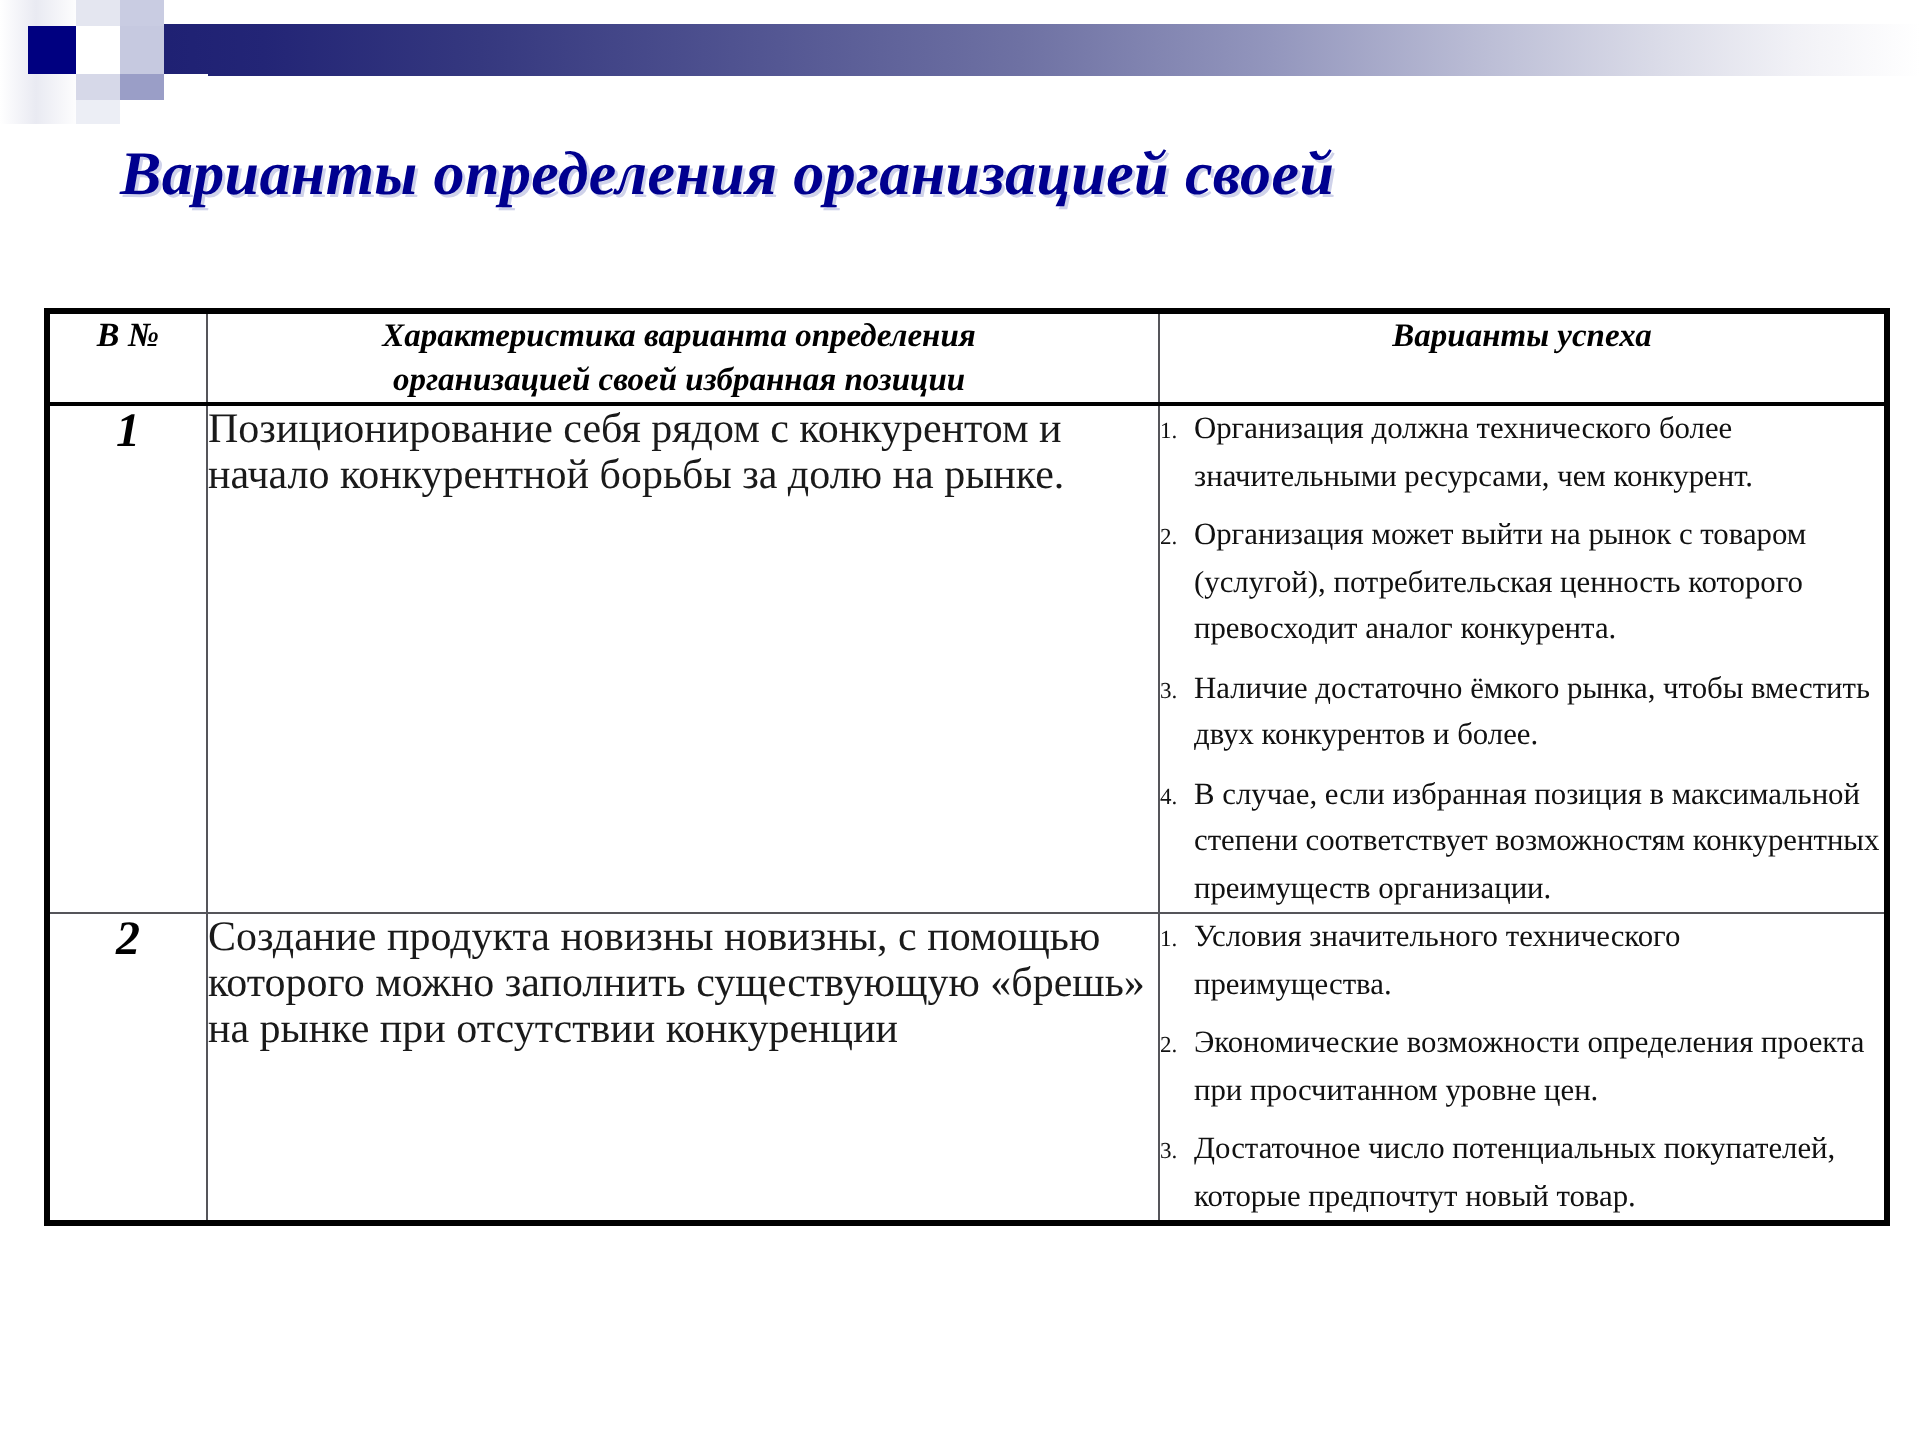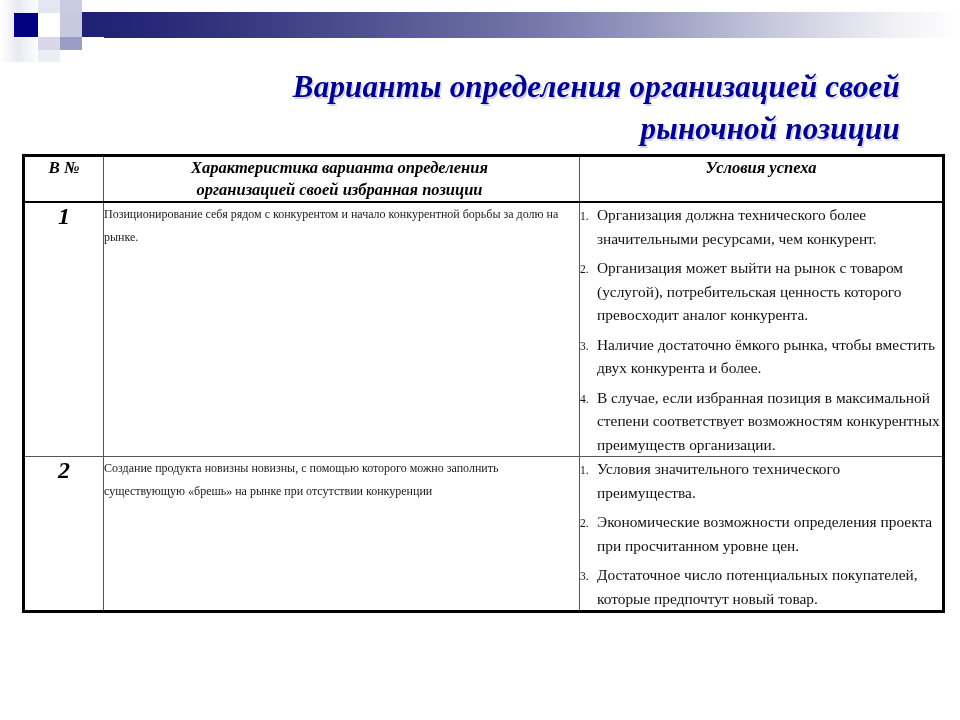--- a/index.html
+++ b/index.html
@@ -122,21 +122,21 @@
     height: 13px;
     background: #ffffff;
   }
 
   
   .title {
     position: absolute;
     left: 60px;
     top: 66px;
     width: 840px;
-    text-align: right;
+    text-align: left;
     color: #00008f;
     font-weight: bold;
     font-style: italic;
     font-size: 31px;
     line-height: 42px;
     letter-spacing: 0.2px;
     text-shadow: 1.5px 1.5px 0 #cfd2ea;
   }
 
   
@@ -184,21 +184,21 @@
     font-weight: bold;
     font-style: italic;
     font-size: 24px;
     padding-top: 14px;
     color: #000000;
   }
 
   
   td.desc {
     padding: 9px 12px 10px 14px;
-    font-size: 12px;
+    font-size: 21px;
     line-height: 23px;
     color: #1a1a1a;
     text-align: left;
   }
 
   
   td.cond {
     padding: 8px 8px 10px 6px;
   }
   ol.cond-list {
@@ -238,57 +238,56 @@
   <div class="sq sq-lt-e"></div>
   <div class="sq sq-lt-f"></div>
   <div class="sq sq-lt-g"></div>
   <div class="sq sq-lt-h"></div>
   <div class="sq sq-lt-i"></div>
   <div class="sq sq-dark"></div>
 </div>
 
 <div class="title">
   <div>Варианты определения организацией своей</div>
-  <div>рыночной позиции</div>
 </div>
 
 <div class="tbl-wrap">
   <table class="main">
     <colgroup>
       <col class="c-num">
       <col class="c-desc">
       <col class="c-cond">
     </colgroup>
     <thead>
       <tr>
         <th class="h-num">В №</th>
         <th class="h-desc">
           <div>Характеристика варианта определения</div>
           <div>организацией своей избранная позиции</div>
         </th>
-        <th class="h-cond">Условия успеха</th>
+        <th class="h-cond">Варианты успеха</th>
       </tr>
     </thead>
     <tbody>
       <tr>
         <td class="num">1</td>
         <td class="desc">Позиционирование себя рядом с конкурентом и начало конкурентной борьбы за долю на рынке.</td>
         <td class="cond">
           <ol class="cond-list">
             <li>
               <span class="mk">1.</span>
               <span>Организация должна технического более значительными ресурсами, чем конкурент.</span>
             </li>
             <li>
               <span class="mk">2.</span>
               <span>Организация может выйти на рынок с товаром (услугой), потребительская ценность которого превосходит аналог конкурента.</span>
             </li>
             <li>
               <span class="mk">3.</span>
-              <span>Наличие  достаточно ёмкого рынка, чтобы вместить двух конкурента и более.</span>
+              <span>Наличие  достаточно ёмкого рынка, чтобы вместить двух конкурентов и более.</span>
             </li>
             <li>
               <span class="mk">4.</span>
               <span>В случае, если избранная позиция в максимальной степени соответствует возможностям конкурентных преимуществ организации.</span>
             </li>
           </ol>
         </td>
       </tr>
       <tr>
         <td class="num">2</td>

